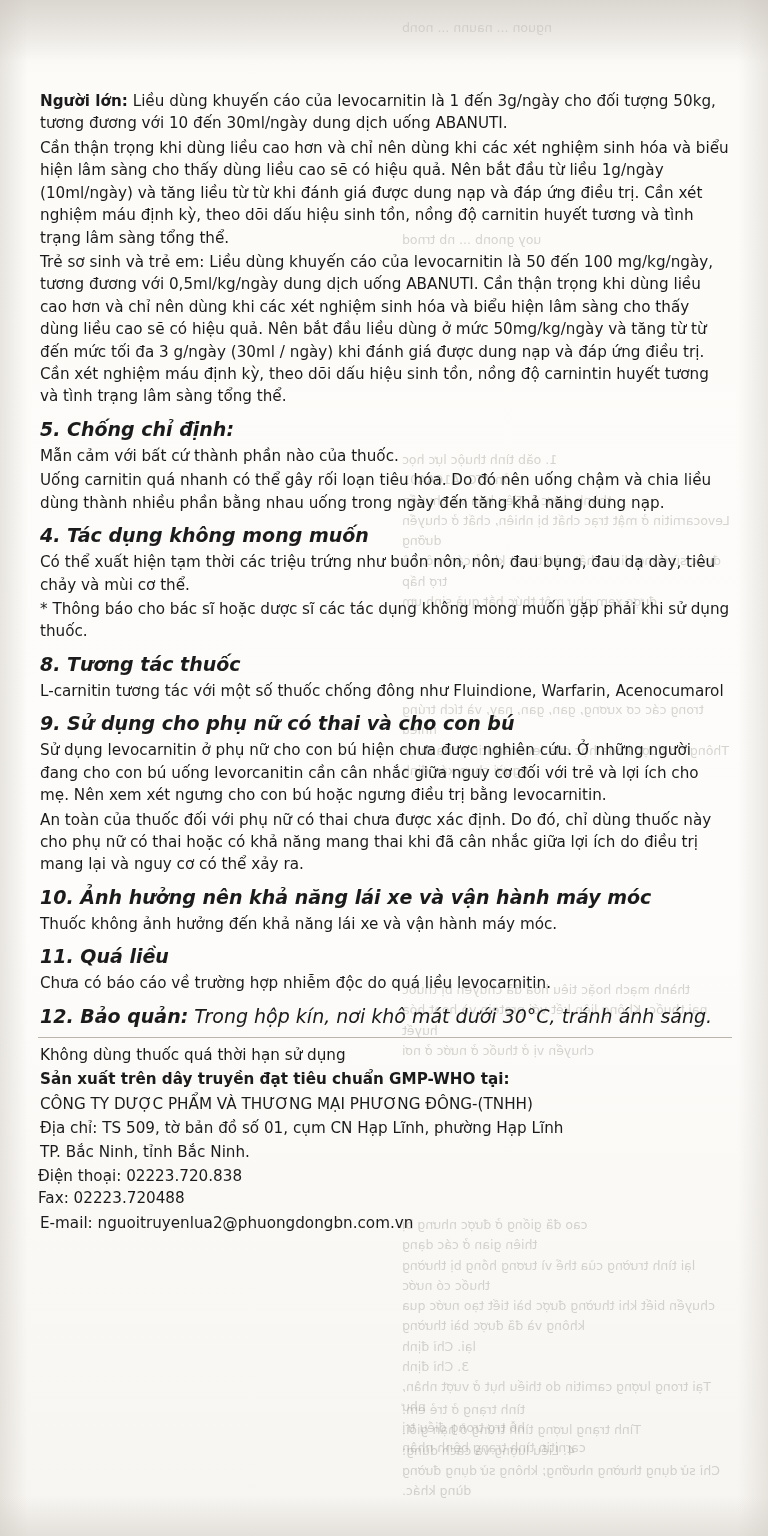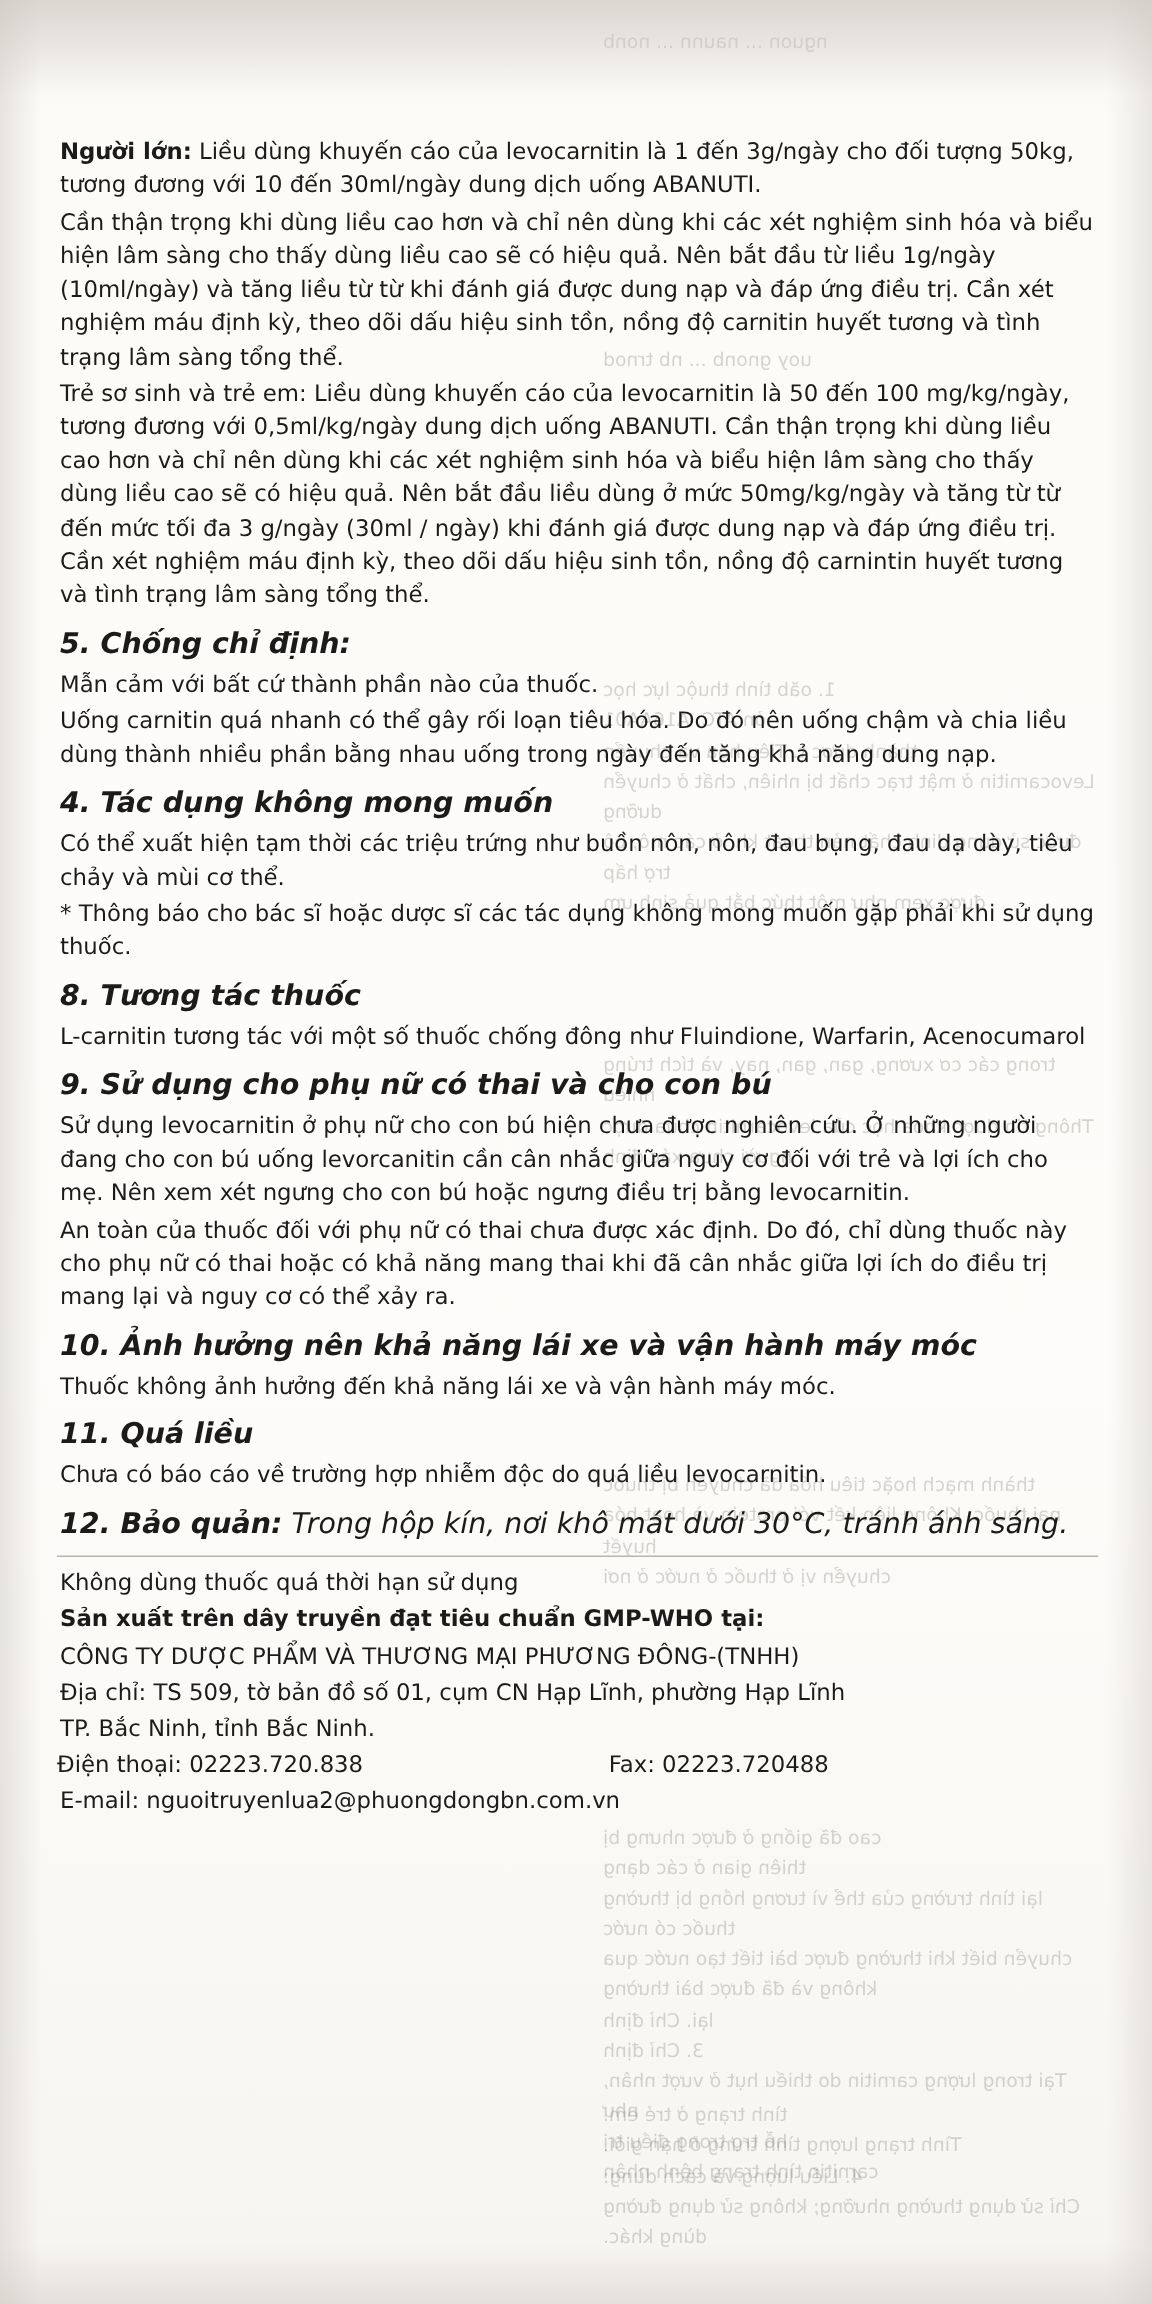--- a/index.html
+++ b/index.html
@@ -77,21 +77,21 @@
     margin-bottom: 0px;
     font-size: 19px;
     font-style: italic;
   }
   .divider {
     border: 0;
     border-top: 1px solid #b9b5ac;
     margin: 7px 0 6px 0;
   }
   .footer-block { margin-top: 2px; }
-  .row { display: flex; }
+  .row { display: flex; flex-direction: column; }
   .row .left { flex: 0 0 53%; }
   .row .right { flex: 1; }
   .bullet { margin-top: 1px; }
 </style>
 </head>
 <body>
 
 <div class="paper"></div>
 
 <div class="ghost" id="ghost-a">nguon ... naunn ... nonb</div>

